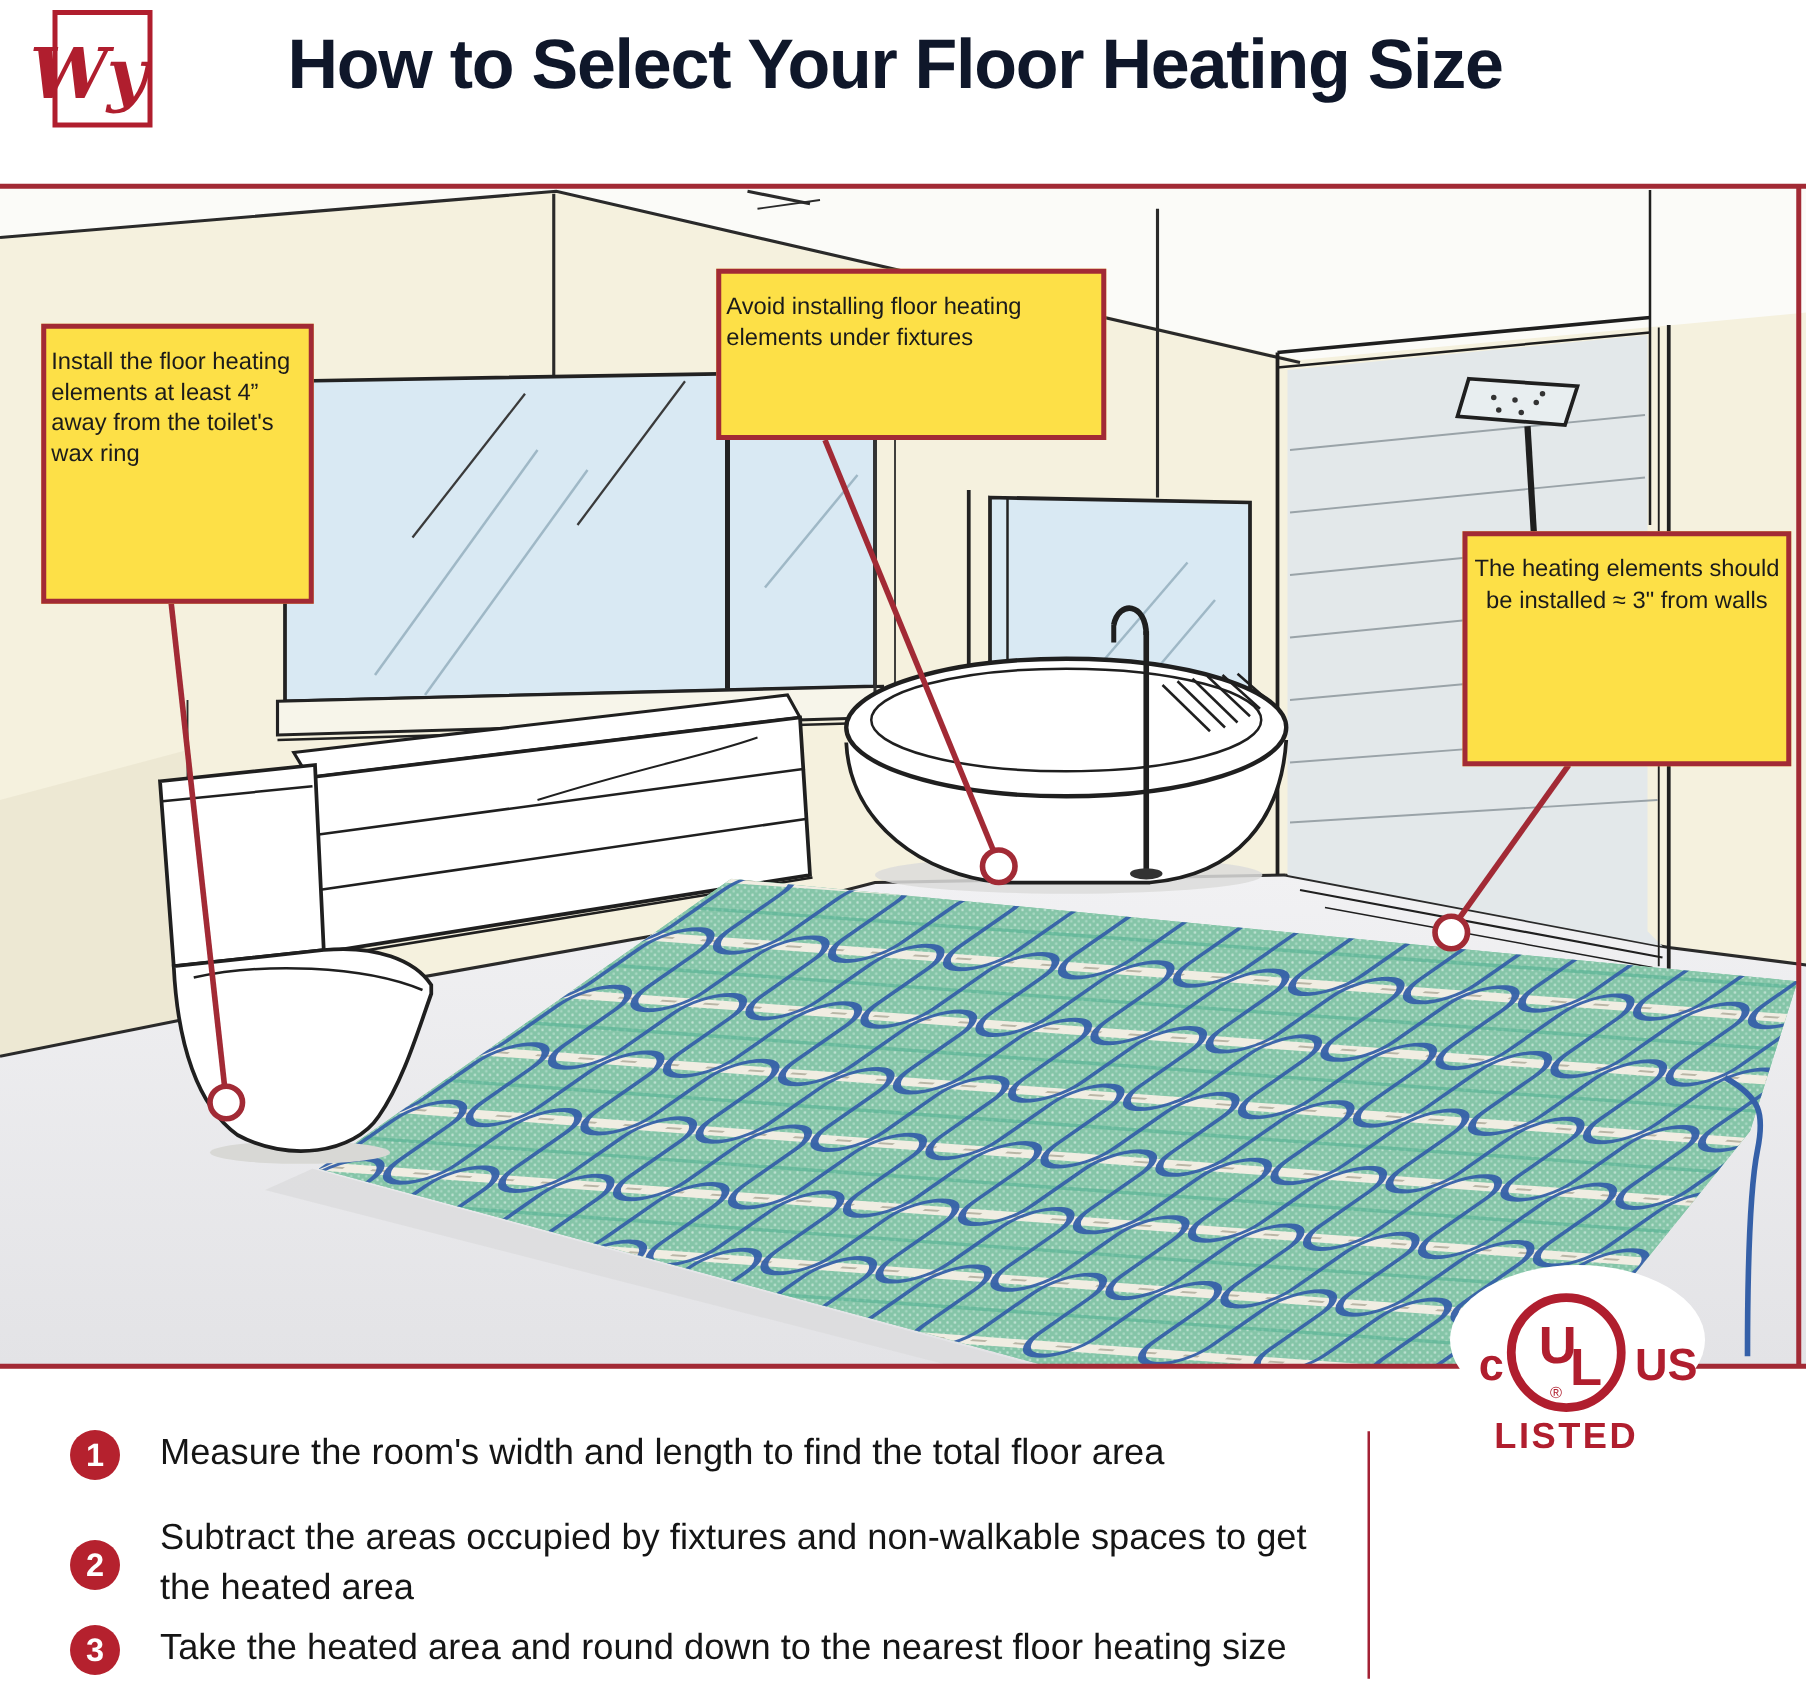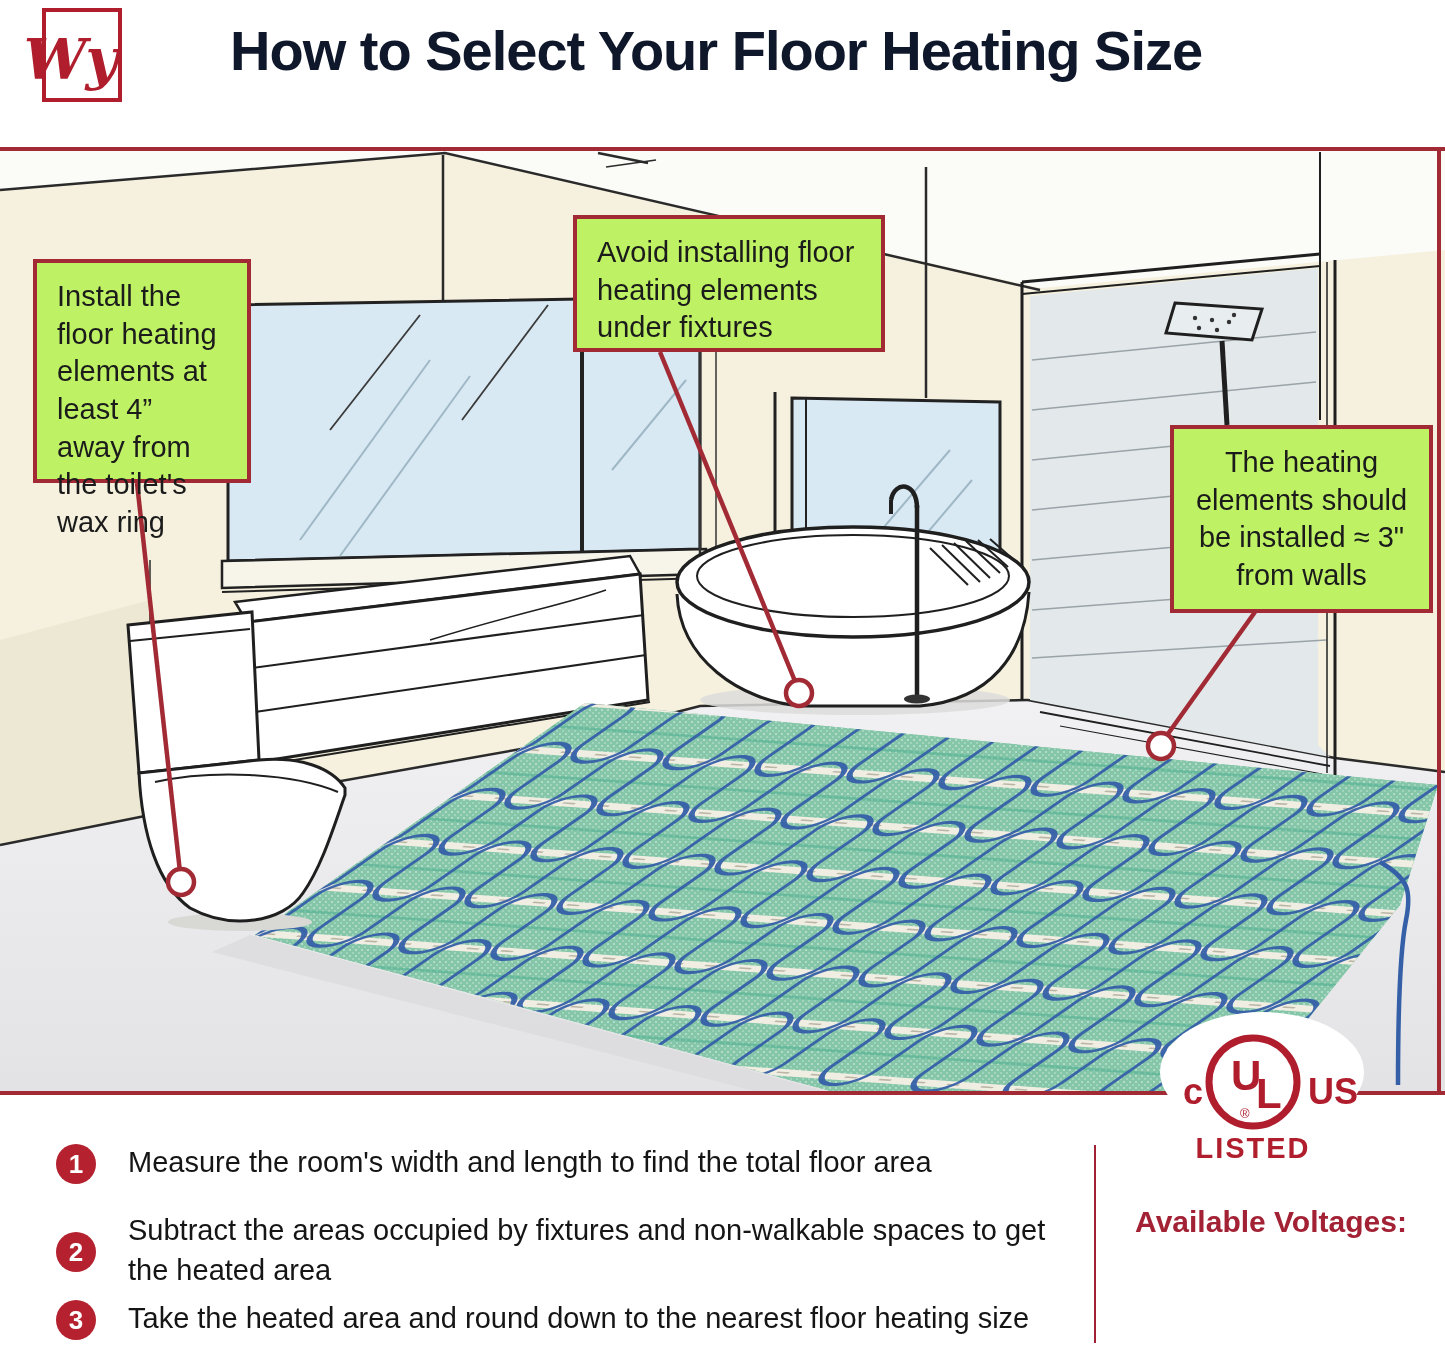--- a/index.html
+++ b/index.html
@@ -7,22 +7,22 @@
        font-family:"Liberation Sans",sans-serif;}
   .abs{position:absolute;}
   
   #logo-box{left:42px;top:8px;width:72px;height:86px;border:4px solid #B01E2E;
             display:flex;align-items:center;justify-content:flex-end;}
   #logo-text{font-family:"DejaVu Serif",serif;font-style:italic;font-weight:bold;
              font-size:56px;color:#B01E2E;line-height:1;transform:translateY(4px);}
   #page-title{left:230px;top:18px;width:1060px;font-size:56px;font-weight:bold;
               color:#0f172a;letter-spacing:-1px;}
   
-  .callout{background:#bef264;border:4px solid #A22A35;color:#1B1B1B;
-           font-size:29px;line-height:1.3;padding:15px 20px;box-sizing:border-box;}
+  .callout{background:#fde047;border:4px solid #A22A35;color:#1B1B1B;
+           font-size:19px;line-height:1.3;padding:15px 4px;box-sizing:border-box;}
   #callout-toilet{left:33px;top:259px;width:218px;height:224px;}
   #callout-fixtures{left:573px;top:215px;width:312px;height:137px;}
   #callout-walls{left:1170px;top:425px;width:263px;height:188px;text-align:center;}
   
   .step{display:flex;align-items:flex-start;left:56px;width:1000px;gap:32px;}
   .step-num{width:40px;height:40px;border-radius:50%;background:#B5212E;color:#fff;
             font-size:26px;font-weight:bold;display:flex;align-items:center;
             justify-content:center;flex:0 0 40px;margin-top:2px;}
   .step-text{font-size:29px;line-height:1.38;color:#151515;max-width:940px;}
   #step-row-1{top:1142px;}
@@ -239,14 +239,13 @@
   <div class="step-num">2</div>
   <div class="step-text">Subtract the areas occupied by fixtures and non-walkable spaces to get the heated area</div>
 </div>
 <div class="abs step" id="step-row-3">
   <div class="step-num">3</div>
   <div class="step-text">Take the heated area and round down to the nearest floor heating size</div>
 </div>
 
 <div class="abs" id="divider"></div>
 <div class="abs" id="cert-text">
-  <div id="voltages-label">Available Voltages:</div>
 </div>
 
 </body></html>

